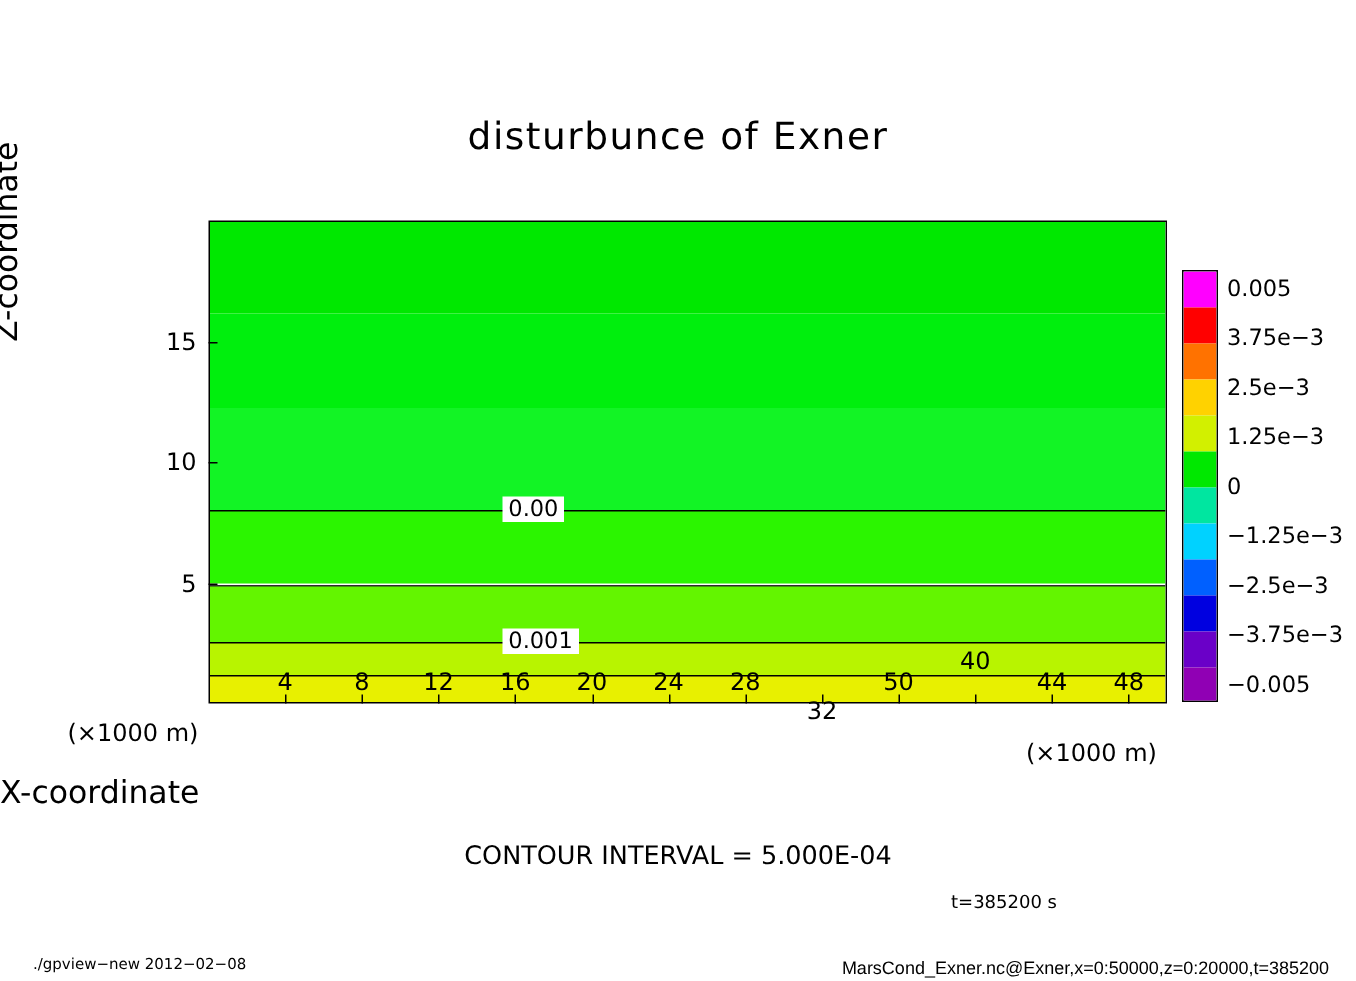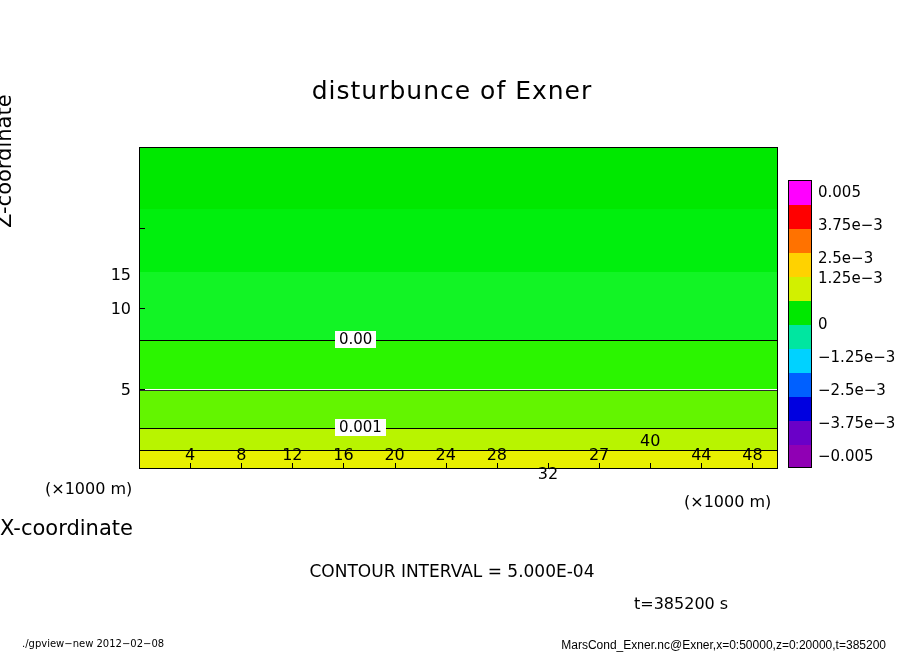--- a/index.html
+++ b/index.html
@@ -151,21 +151,21 @@
     top: 561px;
     width: 904px;
     text-align: center;
     font-size: 17px;
     font-family: "DejaVu Sans", sans-serif;
   }
   .time-label {
     position: absolute;
     left: 634px;
     top: 594px;
-    font-size: 16px;
+    font-size: 12px;
     font-family: "DejaVu Sans", sans-serif;
   }
   .footer-left {
     position: absolute;
     left: 22px;
     top: 638px;
     font-size: 10px;
     font-family: "DejaVu Sans", sans-serif;
   }
   .footer-right {
@@ -234,35 +234,35 @@
     <div class="xtick-label" style="left: 343.48px; top: 445px;">16</div>
     <div class="tick xtick" style="left: 394.6px; top: 463px;"></div>
     <div class="xtick-label" style="left: 394.6px; top: 445px;">20</div>
     <div class="tick xtick" style="left: 445.72px; top: 463px;"></div>
     <div class="xtick-label" style="left: 445.72px; top: 445px;">24</div>
     <div class="tick xtick" style="left: 496.84px; top: 463px;"></div>
     <div class="xtick-label" style="left: 496.84px; top: 445px;">28</div>
     <div class="tick xtick" style="left: 547.96px; top: 463px;"></div>
     <div class="xtick-label" style="left: 547.96px; top: 445px; margin-top: 19px;">32</div>
     <div class="tick xtick" style="left: 599.08px; top: 463px;"></div>
-    <div class="xtick-label" style="left: 599.08px; top: 445px;">27</div>
+    <div class="xtick-label" style="left: 599.08px; top: 445px;">50</div>
     <div class="tick xtick" style="left: 650.2px; top: 463px;"></div>
     <div class="xtick-label" style="left: 650.2px; top: 431px;">40</div>
     <div class="tick xtick" style="left: 701.32px; top: 463px;"></div>
     <div class="xtick-label" style="left: 701.32px; top: 445px;">44</div>
     <div class="tick xtick" style="left: 752.44px; top: 463px;"></div>
     <div class="xtick-label" style="left: 752.44px; top: 445px;">48</div>
     <div class="tick ytick" style="left: 139px; top: 388.5px;"></div>
     <div class="ytick-label" style="left: 101px; width: 30px; top: 388.5px;">5</div>
     <div class="tick ytick" style="left: 139px; top: 308px;"></div>
     <div class="ytick-label" style="left: 101px; width: 30px; top: 308px;">10</div>
     <div class="tick ytick" style="left: 139px; top: 227.5px;"></div>
-    <div class="ytick-label" style="left: 101px; width: 30px; top: 227.5px; margin-top: 46px;">15</div>
+    <div class="ytick-label" style="left: 101px; width: 30px; top: 227.5px;">15</div>
     <div class="cb-label" style="top: 192px;">0.005</div>
     <div class="cb-label" style="top: 225px;">3.75e−3</div>
     <div class="cb-label" style="top: 258px;">2.5e−3</div>
-    <div class="cb-label" style="top: 278px;">1.25e−3</div>
+    <div class="cb-label" style="top: 291px;">1.25e−3</div>
     <div class="cb-label" style="top: 324px;">0</div>
     <div class="cb-label" style="top: 357px;">−1.25e−3</div>
     <div class="cb-label" style="top: 390px;">−2.5e−3</div>
     <div class="cb-label" style="top: 423px;">−3.75e−3</div>
     <div class="cb-label" style="top: 456px;">−0.005</div>
   </div>
 
 </body></html>

